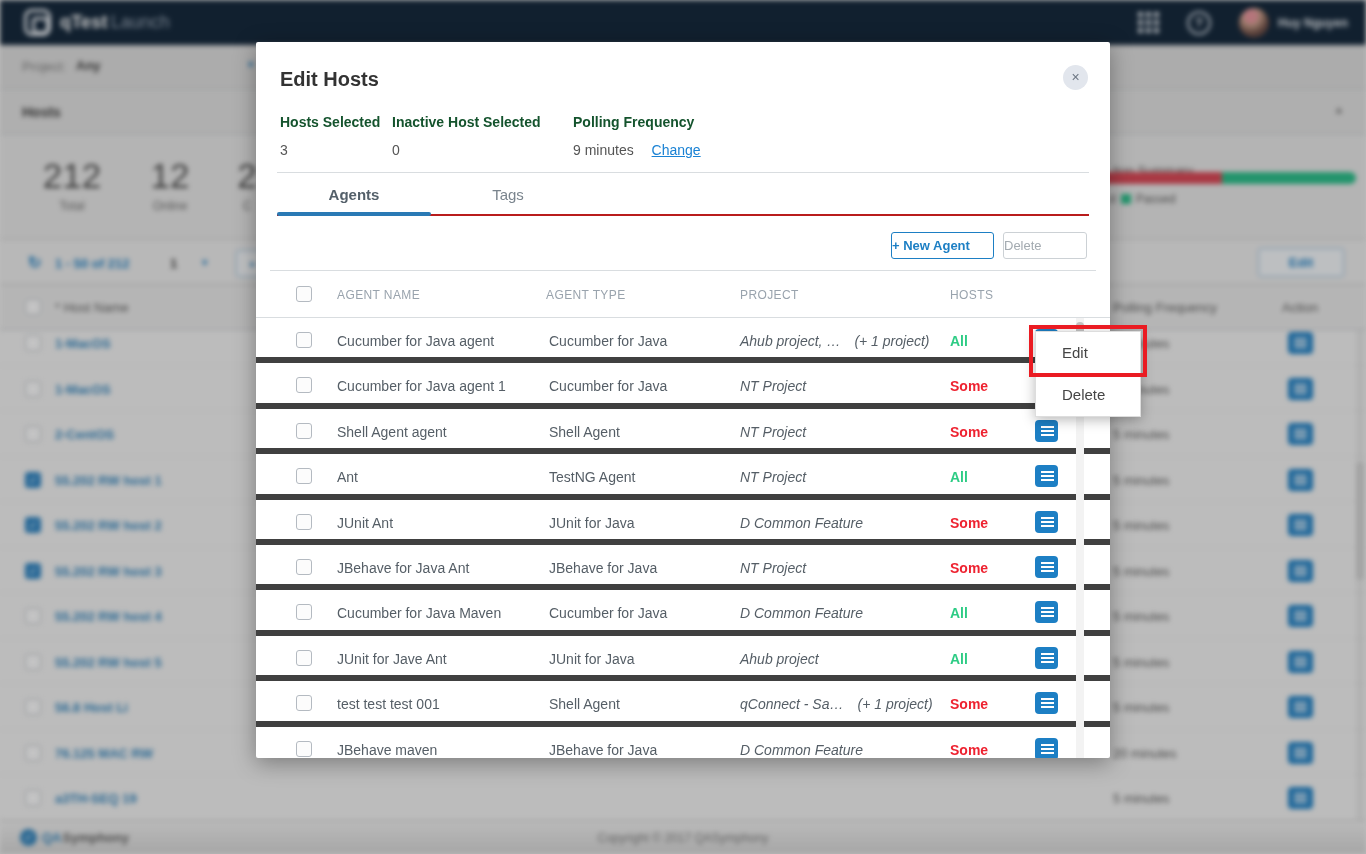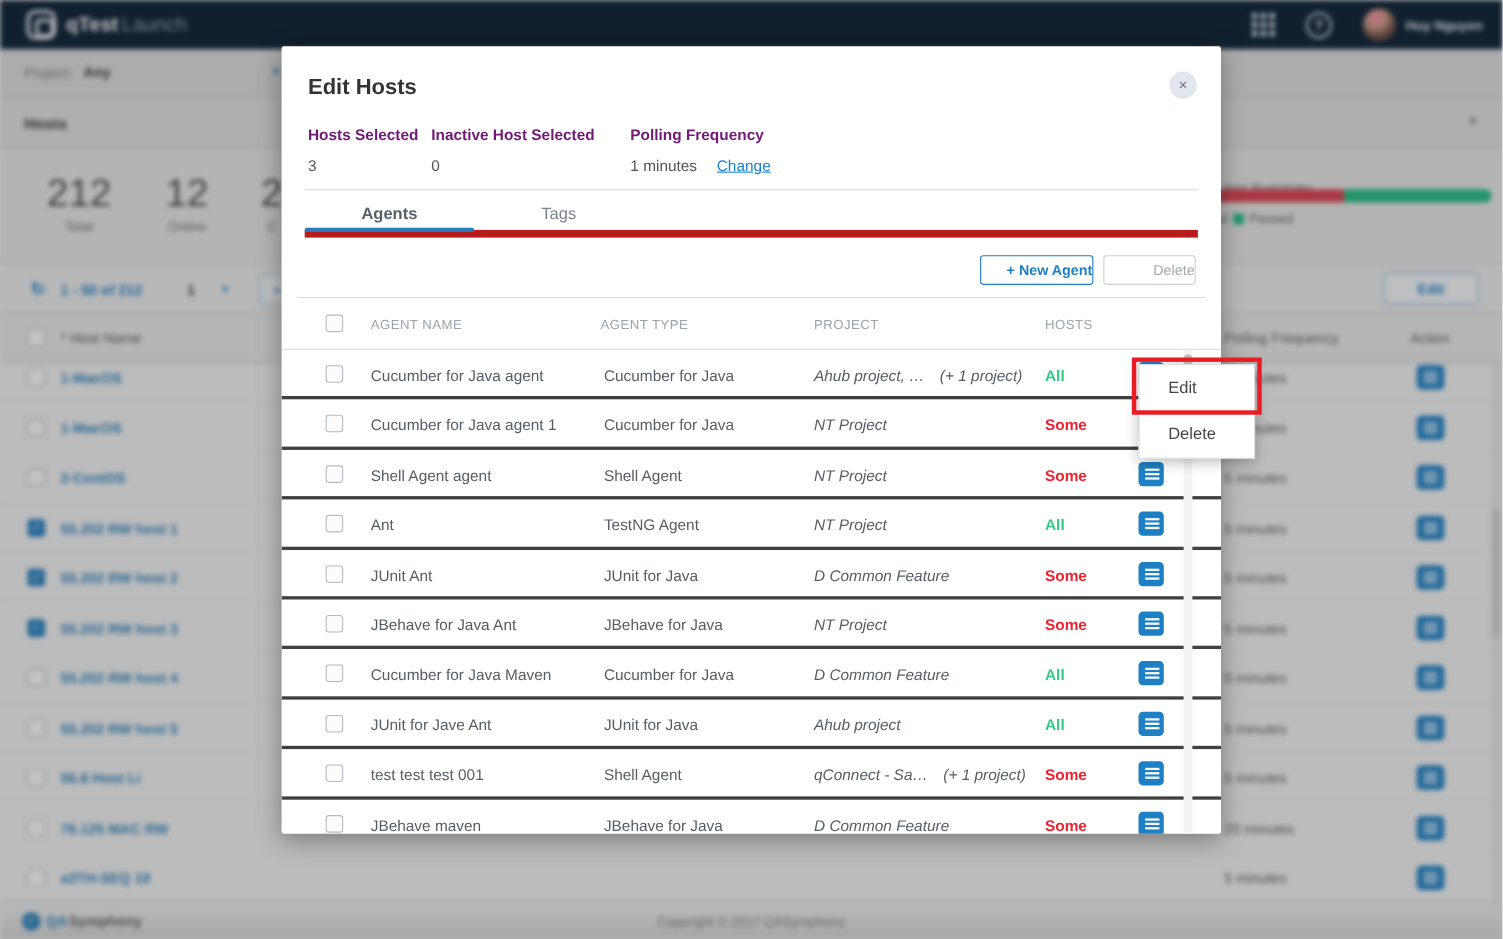--- a/index.html
+++ b/index.html
@@ -81,44 +81,44 @@
   .cb.checked::after { content:"✓"; display:block; color:#fff; font-size:11px; line-height:15px; text-align:center; }
   .act-btn { width:25px; height:22px; background:#1d7fc4; border-radius:4px; position:relative; display:inline-block; }
   .act-btn::after { content:""; position:absolute; left:6px; top:6px; width:13px; height:2px; background:#fff; box-shadow:0 4px 0 #fff, 0 8px 0 #fff; }
 
   
   .modal { position:absolute; left:256px; top:42px; width:854px; height:716px; background:#fff; border-radius:2px; box-shadow:0 5px 22px rgba(0,0,0,.35); z-index:20; overflow:hidden; }
   .modal-title { position:absolute; left:24px; top:26px; font-size:20px; font-weight:bold; color:#333; }
   .modal-close { position:absolute; left:807px; top:23px; width:25px; height:25px; border-radius:50%; background:#e2e6ed; color:#6c7683; font-size:14px; text-align:center; line-height:24px; cursor:pointer; }
 
   .info-col { position:absolute; top:72px; }
-  .info-col .ilabel { font-size:14px; font-weight:bold; color:#701a75; }
+  .info-col .ilabel { font-size:14px; font-weight:bold; color:#14532d; }
   .info-col .ivalue { font-size:14px; color:#555; margin-top:12px; }
   .info1 { left:24px; } .info2 { left:136px; } .info3 { left:317px; }
   .change-link { color:#1a82d4; text-decoration:underline; margin-left:14px; cursor:pointer; }
   .info-divider { position:absolute; left:21px; right:21px; top:130px; border-top:1px solid #d9dde0; }
 
-  .tabs { position:absolute; left:21px; top:131px; right:21px; height:43px; border-bottom:7px solid #b91c1c; }
+  .tabs { position:absolute; left:21px; top:131px; right:21px; height:43px; border-bottom:2px solid #b91c1c; }
   .tab { position:absolute; top:0; width:154px; height:43px; text-align:center; line-height:43px; font-size:15px; color:#7a848d; cursor:pointer; }
   .tab.active { color:#54606a; font-weight:bold; }
   .tab-agents { left:0; } .tab-tags { left:154px; }
   .tab-underline { position:absolute; left:0; bottom:-2px; width:154px; height:4px; background:#2a7ab5; border-radius:2px; }
 
-  .btn { display:inline-block; border-radius:3px; font-size:13px; text-align:right; cursor:pointer; background:#fff; }
+  .btn { display:inline-block; border-radius:3px; font-size:13px; text-align:left; cursor:pointer; background:#fff; }
   .btn-new-agent { position:absolute; left:635px; top:190px; width:103px; height:27px; line-height:25px; border:1px solid #1d7fc4; color:#1d7fc4; font-weight:bold; }
   .btn-delete { position:absolute; left:747px; top:190px; width:84px; height:27px; line-height:25px; border:1px solid #ccd1d5; color:#a3aab0; }
   .btn-divider { position:absolute; left:14px; right:14px; top:228px; border-top:1px solid #d9dde0; }
 
   .m-thead { position:absolute; left:0; top:229px; width:854px; height:47px; border-bottom:1px solid #d9dde0; }
   .m-thead .cb { position:absolute; left:40px; top:15px; }
   .m-th { position:absolute; top:17px; font-size:12px; color:#99a3ad; letter-spacing:.4px; }
   .m-col-name { left:81px;text-align:right; } .m-col-type { left:290px; } .m-col-project { left:484px; } .m-col-hosts { left:694px; }
 
   #agent-rows { position:absolute; left:0; top:276px; width:854px; }
-  .agent-row { position:relative; height:45.4px; border-bottom:3px solid #404040; }
+  .agent-row { position:relative; height:45.4px; border-bottom:6px solid #404040; }
   .agent-row .cb { position:absolute; left:40px; top:14px; }
   .a-cell { position:absolute; top:15px; font-size:14px; color:#555e66; white-space:nowrap; }
   .a-name { left:81px; } .a-type { left:293px; } .a-project { left:484px;font-style:italic; }
   .a-extra { margin-left:14px; }
   .a-hosts { left:694px; font-weight:bold; }
   .a-hosts.all { color:#2ecc85; } .a-hosts.some { color:#ee2230; }
   .agent-row .act-btn { position:absolute; left:779px; top:11px; width:23px; }
 
   .m-scroll-track { position:absolute; left:820px; top:276px; bottom:0; width:8px; background:#f3f3f3; }
   .m-scroll-thumb { position:absolute; left:820px; top:280px; width:8px; height:34px; background:#c3c3c3; border-radius:4px; }
@@ -311,21 +311,21 @@
     <div class="ilabel">Hosts Selected</div>
     <div class="ivalue">3</div>
   </div>
   <div class="info-col info2">
     <div class="ilabel">Inactive Host Selected</div>
     <div class="ivalue">0</div>
   </div>
   <div class="info-col info3">
     <div class="ilabel">Polling Frequency</div>
     <div class="ivalue">
-      <span>1 minutes</span>
+      <span>9 minutes</span>
       <span class="change-link">Change</span>
     </div>
   </div>
   <div class="info-divider"></div>
 
   <div class="tabs">
     <div class="tab tab-agents active">Agents</div>
     <div class="tab tab-tags">Tags</div>
     <div class="tab-underline"></div>
   </div>

